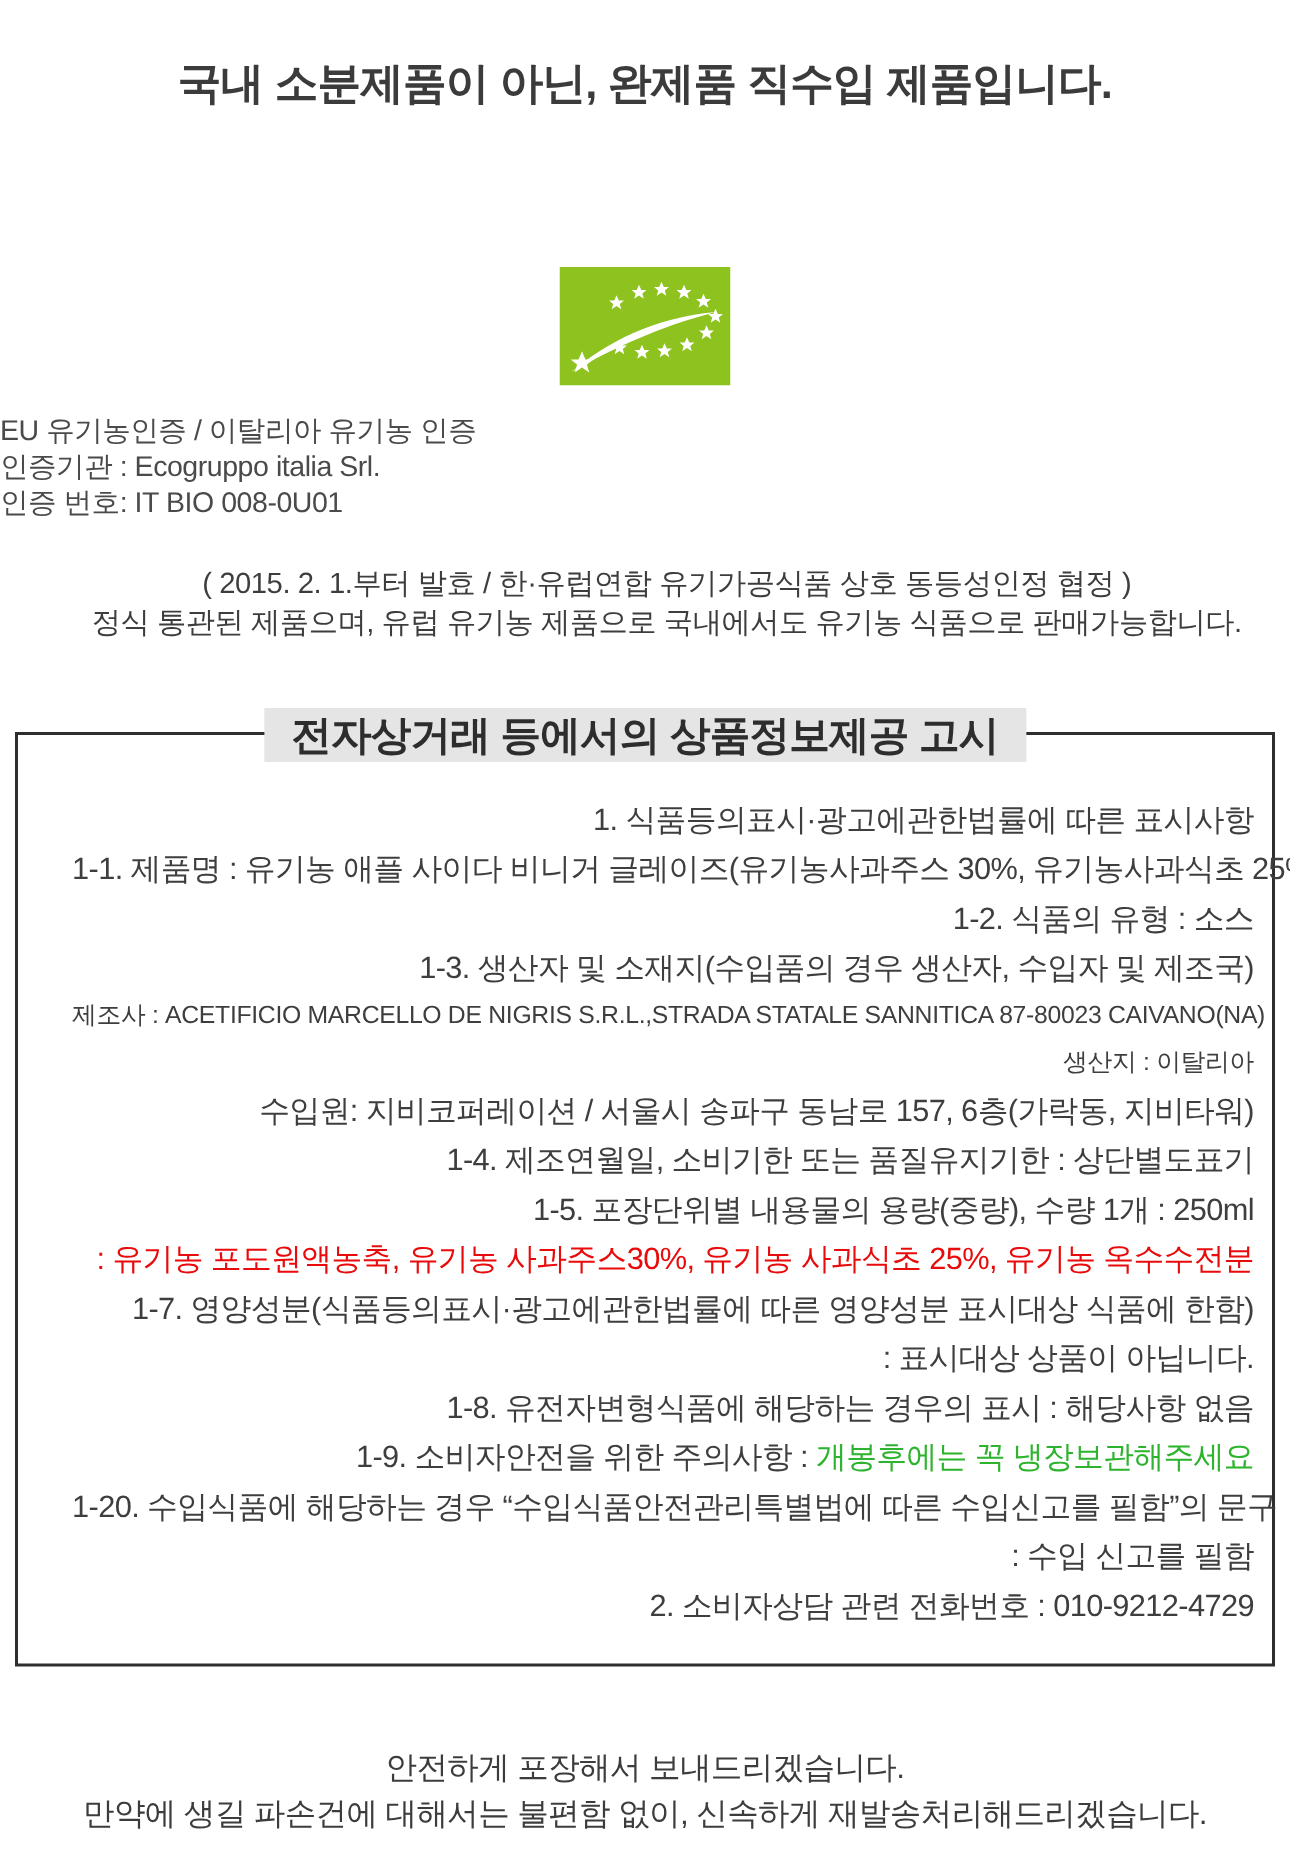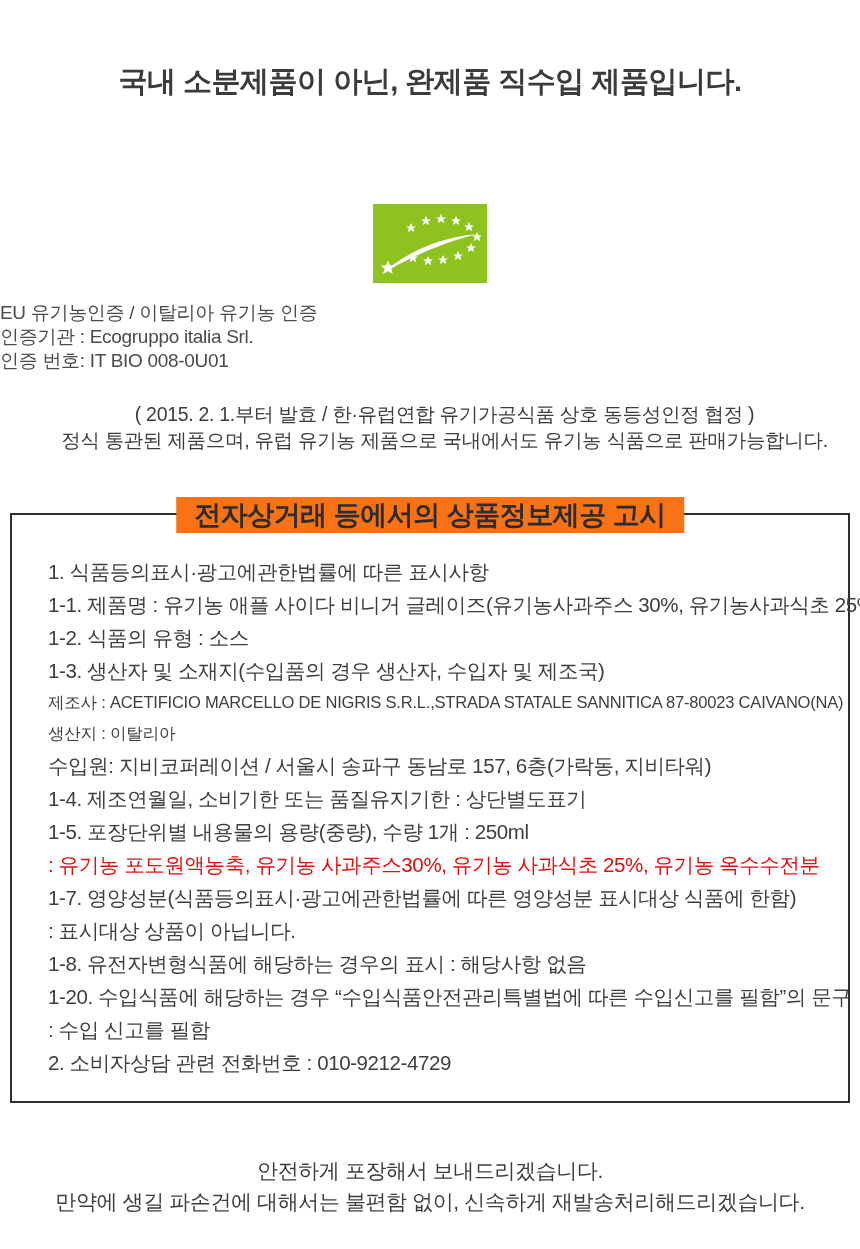--- a/index.html
+++ b/index.html
@@ -7,21 +7,21 @@
   body { font-family: "Liberation Sans", "DejaVu Sans", sans-serif; }
   .doc {
     position: relative;
     width: 860px;
     min-height: 1249px;
     margin: 0 auto;
     background: #ffffff;
     overflow: hidden;
   }
   .page-title {
-    padding-top: 62px;
+    padding-top: 36px;
     text-align: center;
     font-size: 29px;
     font-weight: 600;
     letter-spacing: -0.5px;
     color: #3b3b3b;
   }
   .logo-wrap {
     margin-top: 102px;
     text-align: center;
   }
@@ -46,34 +46,35 @@
     margin: 60px 10px 0 10px;
     border: 2px solid #2e2e2e;
     padding: 40px 12px 22px 36px;
     background: #ffffff;
   }
   .notice-box-title {
     position: absolute;
     top: -18px;
     left: 50%;
     transform: translateX(-50%);
-    background: #f97316;
+    background: #e5e5e5;
     padding: 0 18px;
     white-space: nowrap;
     font-size: 27px;
     font-weight: 800;
     letter-spacing: -0.5px;
     color: #2d2d2d;
   }
   .line {
     font-size: 20.5px;
     line-height: 33px;
     color: #3e3e3e;
     letter-spacing: -0.4px;
     white-space: nowrap;
+    text-align: right;
   }
   .line.small {
     font-size: 16.5px;
     line-height: 31px;
     letter-spacing: -0.2px;
   }
   .red { color: #e90b0b; }
   .green { color: #2db32d; }
   .footer-msg {
     margin-top: 52px;
@@ -133,20 +134,23 @@
     <div class="line">1-3. 생산자 및 소재지(수입품의 경우 생산자, 수입자 및 제조국)</div>
     <div class="line small">제조사 : ACETIFICIO MARCELLO DE NIGRIS S.R.L.,STRADA STATALE SANNITICA 87-80023 CAIVANO(NA)</div>
     <div class="line small">생산지 : 이탈리아</div>
     <div class="line">수입원: 지비코퍼레이션 / 서울시 송파구 동남로 157, 6층(가락동, 지비타워)</div>
     <div class="line">1-4. 제조연월일, 소비기한 또는 품질유지기한 : 상단별도표기</div>
     <div class="line">1-5. 포장단위별 내용물의 용량(중량), 수량 1개 : 250ml</div>
     <div class="line red">: 유기농 포도원액농축, 유기농 사과주스30%, 유기농 사과식초 25%, 유기농 옥수수전분</div>
     <div class="line">1-7. 영양성분(식품등의표시·광고에관한법률에 따른 영양성분 표시대상 식품에 한함)</div>
     <div class="line">: 표시대상 상품이 아닙니다.</div>
     <div class="line">1-8. 유전자변형식품에 해당하는 경우의 표시 : 해당사항 없음</div>
+    <div class="line">
+      <span>1-9. 소비자안전을 위한 주의사항 : </span><span class="green">개봉후에는 꼭 냉장보관해주세요</span>
+    </div>
     <div class="line">1-20. 수입식품에 해당하는 경우 “수입식품안전관리특별법에 따른 수입신고를 필함”의 문구</div>
     <div class="line">: 수입 신고를 필함</div>
     <div class="line">2. 소비자상담 관련 전화번호 : 010-9212-4729</div>
   </div>
 
   <div class="footer-msg">
     <div>안전하게 포장해서 보내드리겠습니다.</div>
     <div>만약에 생길 파손건에 대해서는 불편함 없이, 신속하게 재발송처리해드리겠습니다.</div>
   </div>
 

